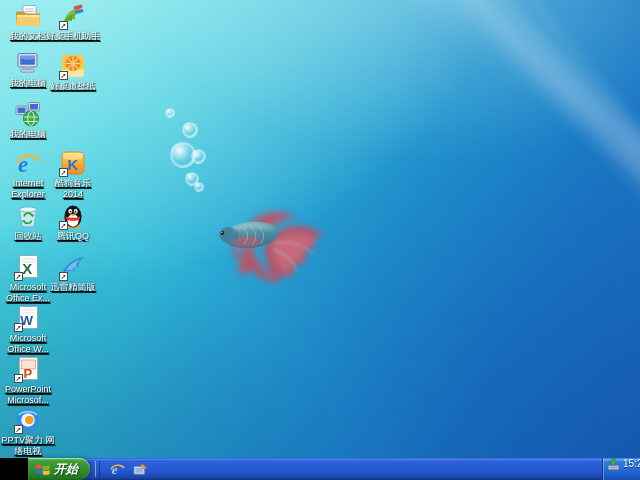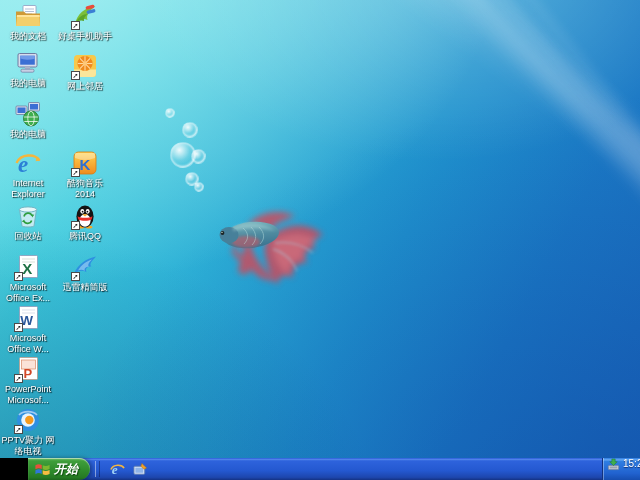--- a/index.html
+++ b/index.html
@@ -18,22 +18,22 @@
        filter:blur(5px);}
   .ray1{left:388px;width:48px;transform:rotate(-44deg);opacity:.75;}
   .ray2{left:432px;width:24px;transform:rotate(-42deg);opacity:.45;}
   .ray3{left:322px;width:64px;transform:rotate(-53deg);opacity:.32;}
   .ray4{left:468px;width:14px;transform:rotate(-39deg);opacity:.40;}
   .bubble{position:absolute;border-radius:50%;
     background:radial-gradient(circle at 35% 30%, rgba(255,255,255,.9), rgba(255,255,255,.12) 45%, rgba(255,255,255,0) 62%);
     box-shadow:inset 0 0 3px rgba(255,255,255,.85), inset -1px -1px 2px rgba(255,255,255,.5);
     border:1px solid rgba(255,255,255,.35);}
   .fish{position:absolute;left:213px;top:183px;}
-  .desktop-icon{position:absolute;width:56px;display:flex;flex-direction:column;align-items:center;cursor:default;}
-  .col1{left:0;}  .col2{left:57px;}
+  .desktop-icon{position:absolute;width:56px;display:flex;flex-direction:column;align-items:center;cursor:default;text-decoration:underline;}
+  .col1{left:0;}  .col2{left:45px;}
   .ic{position:relative;width:26px;height:26px;}
   .ic svg{display:block;}
   .badge{position:absolute;left:-1px;bottom:-1px;width:9px;height:9px;background:#fff;border:1px solid #4a4a4a;
          font-size:7px;line-height:8px;text-align:center;color:#111;box-sizing:border-box;}
   .lbl{margin-top:2px;font-size:9px;line-height:11px;color:#fff;text-align:center;white-space:pre-line;
        text-shadow:1px 1px 1px rgba(0,0,0,.75), 0 0 2px rgba(0,0,0,.45);}
   .taskbar{position:absolute;left:0;bottom:0;width:621px;height:22px;
     background:linear-gradient(180deg,#2456d6 0%,#5586ec 6%,#2e63dc 13%,#2458d0 58%,#1d46ad 88%,#143284 100%);
     display:flex;align-items:center;margin-left:28px;}
   .start{height:22px;width:62px;border-radius:0 11px 11px 0;display:flex;align-items:center;gap:3px;padding-left:6px;box-sizing:border-box;
@@ -259,21 +259,21 @@
         <g stroke="#ffd9a0" stroke-width="1.1">
           <line x1="13" y1="3.2" x2="13" y2="17.8"></line>
             <line x1="5.7" y1="10.5" x2="20.3" y2="10.5"></line>
           <line x1="7.9" y1="5.4" x2="18.1" y2="15.6"></line>
             <line x1="18.1" y1="5.4" x2="7.9" y2="15.6"></line>
         </g>
         <circle cx="13" cy="10.5" r="2.1" fill="#ffc878"></circle>
       </svg>
       <div class="badge">➚</div>
     </div>
-    <div class="lbl">网上邻居</div>
+    <div class="lbl">好桌道壁纸</div>
   </div>
 
 
   <div class="desktop-icon col2" style="top:150px">
     <div class="ic">
       <svg width="26" height="26" viewBox="0 0 26 26">
         <defs>
             <linearGradient id="gkg" x1="0" y1="0" x2="0" y2="1">
           <stop offset="0" stop-color="#ffd452"></stop>
               <stop offset="1" stop-color="#f08c1e"></stop>

